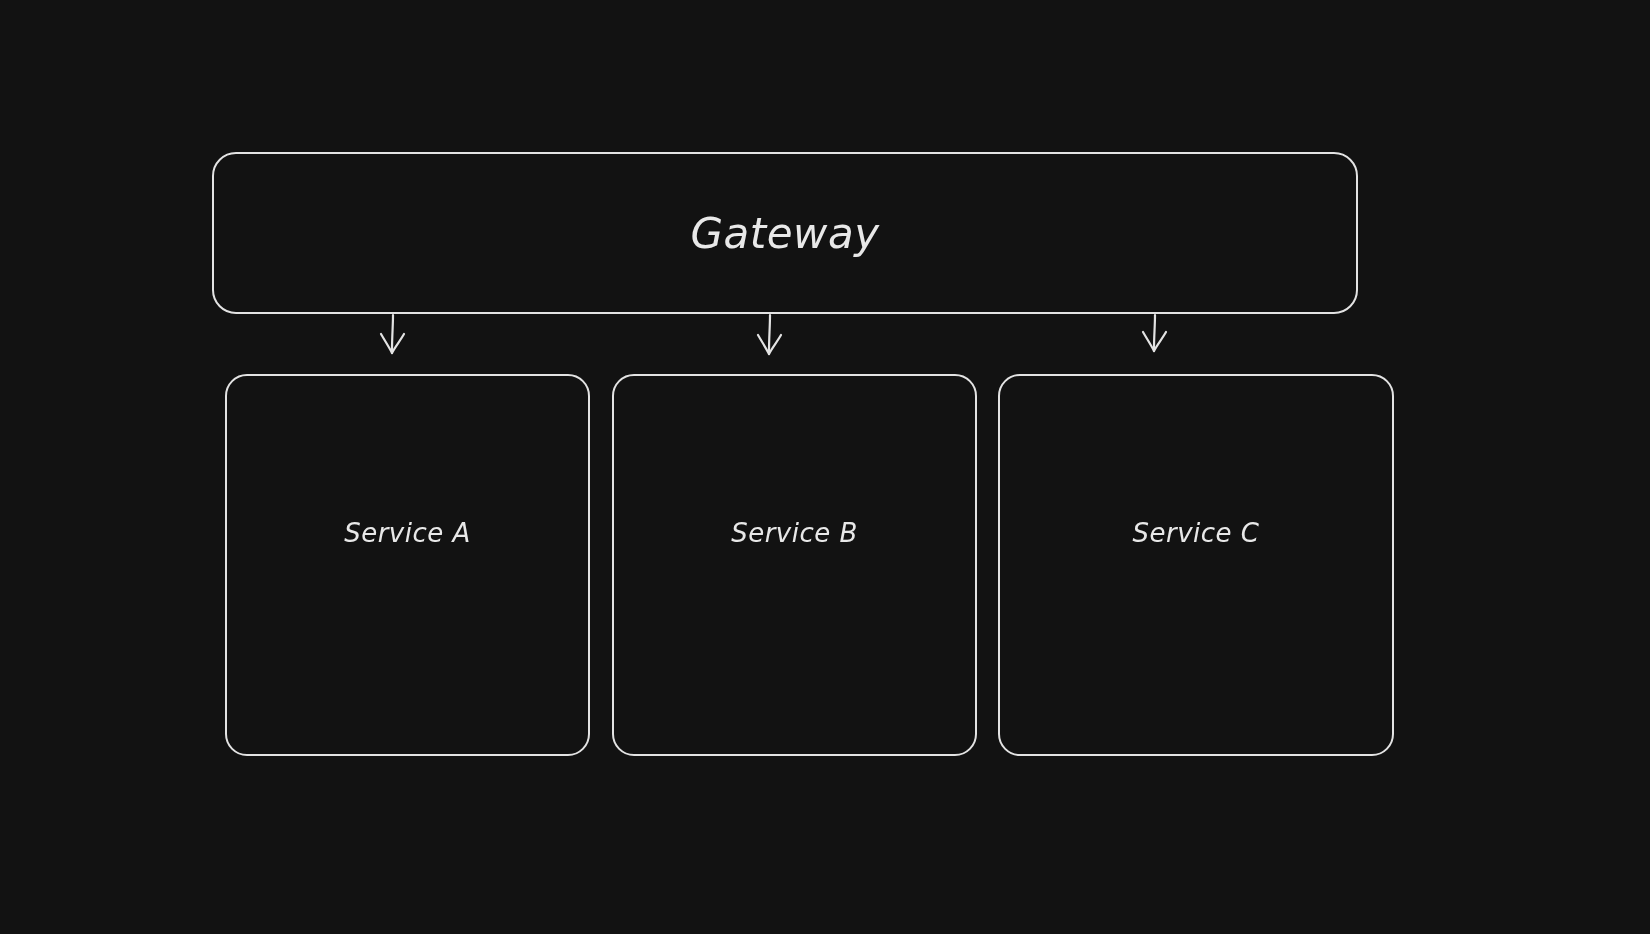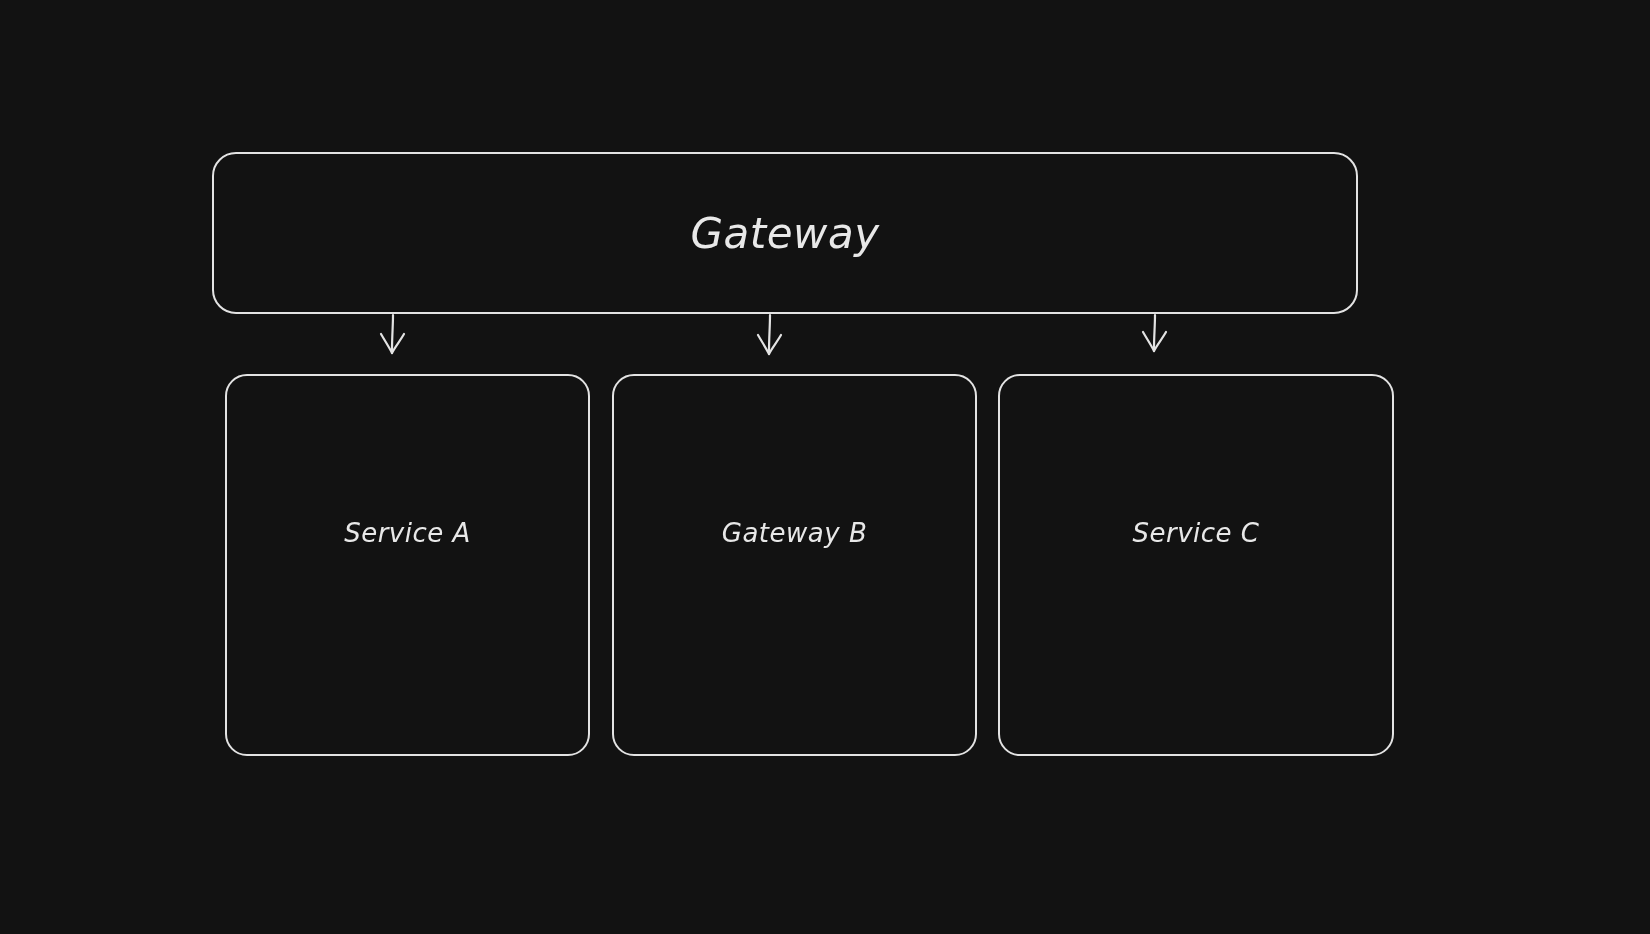--- a/index.html
+++ b/index.html
@@ -98,20 +98,20 @@
 
   <div class="node node-gateway">
     <span class="label label-title">Gateway</span>
   </div>
 
   <div class="node node-service node-service-a">
     <span class="label label-service">Service A</span>
   </div>
 
   <div class="node node-service node-service-b">
-    <span class="label label-service">Gateway B</span>
+    <span class="label label-service">Service B</span>
   </div>
 
   <div class="node node-service node-service-c">
     <span class="label label-service">Service C</span>
   </div>
 
 </div>
 
 </body></html>

